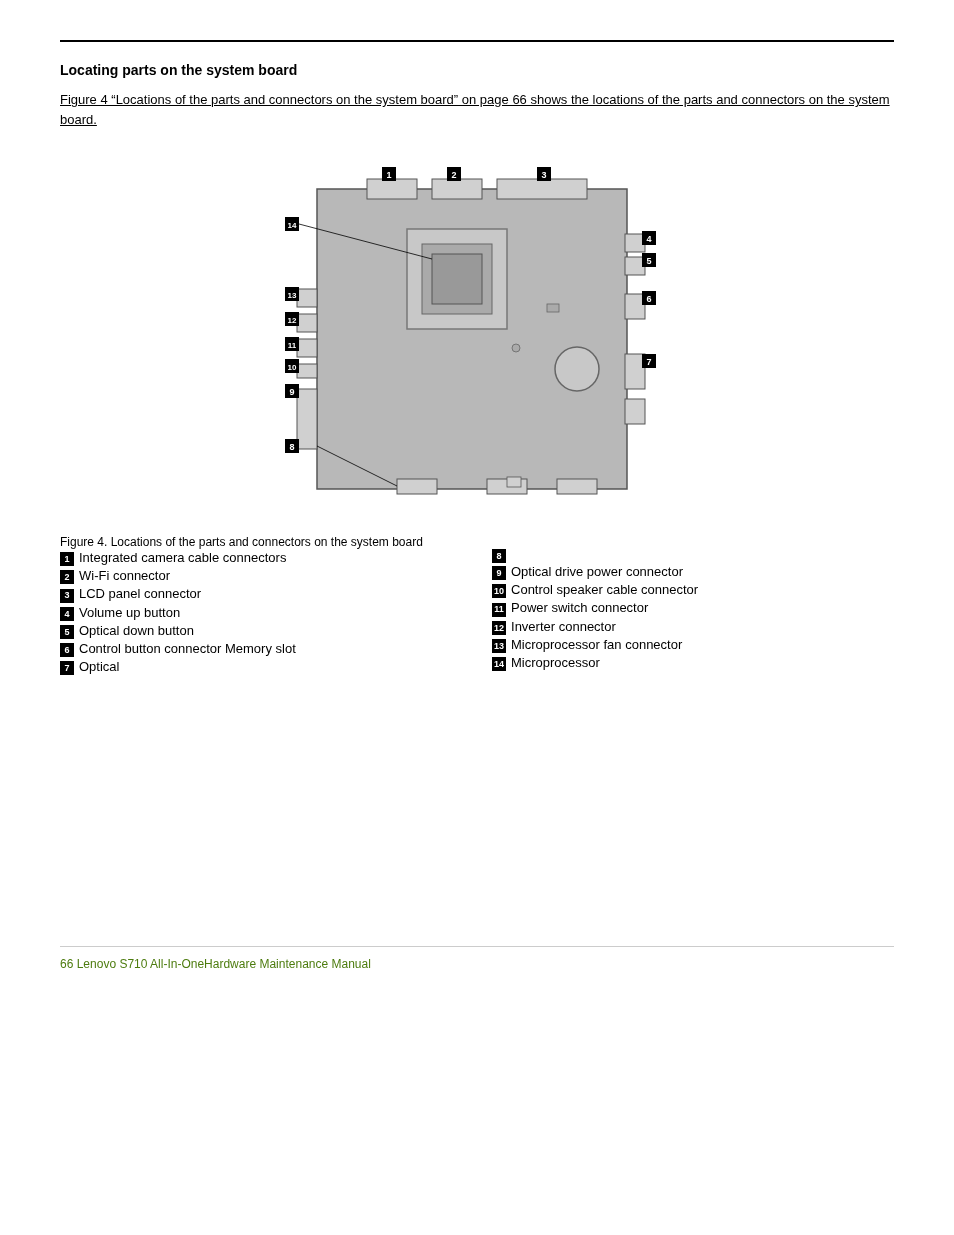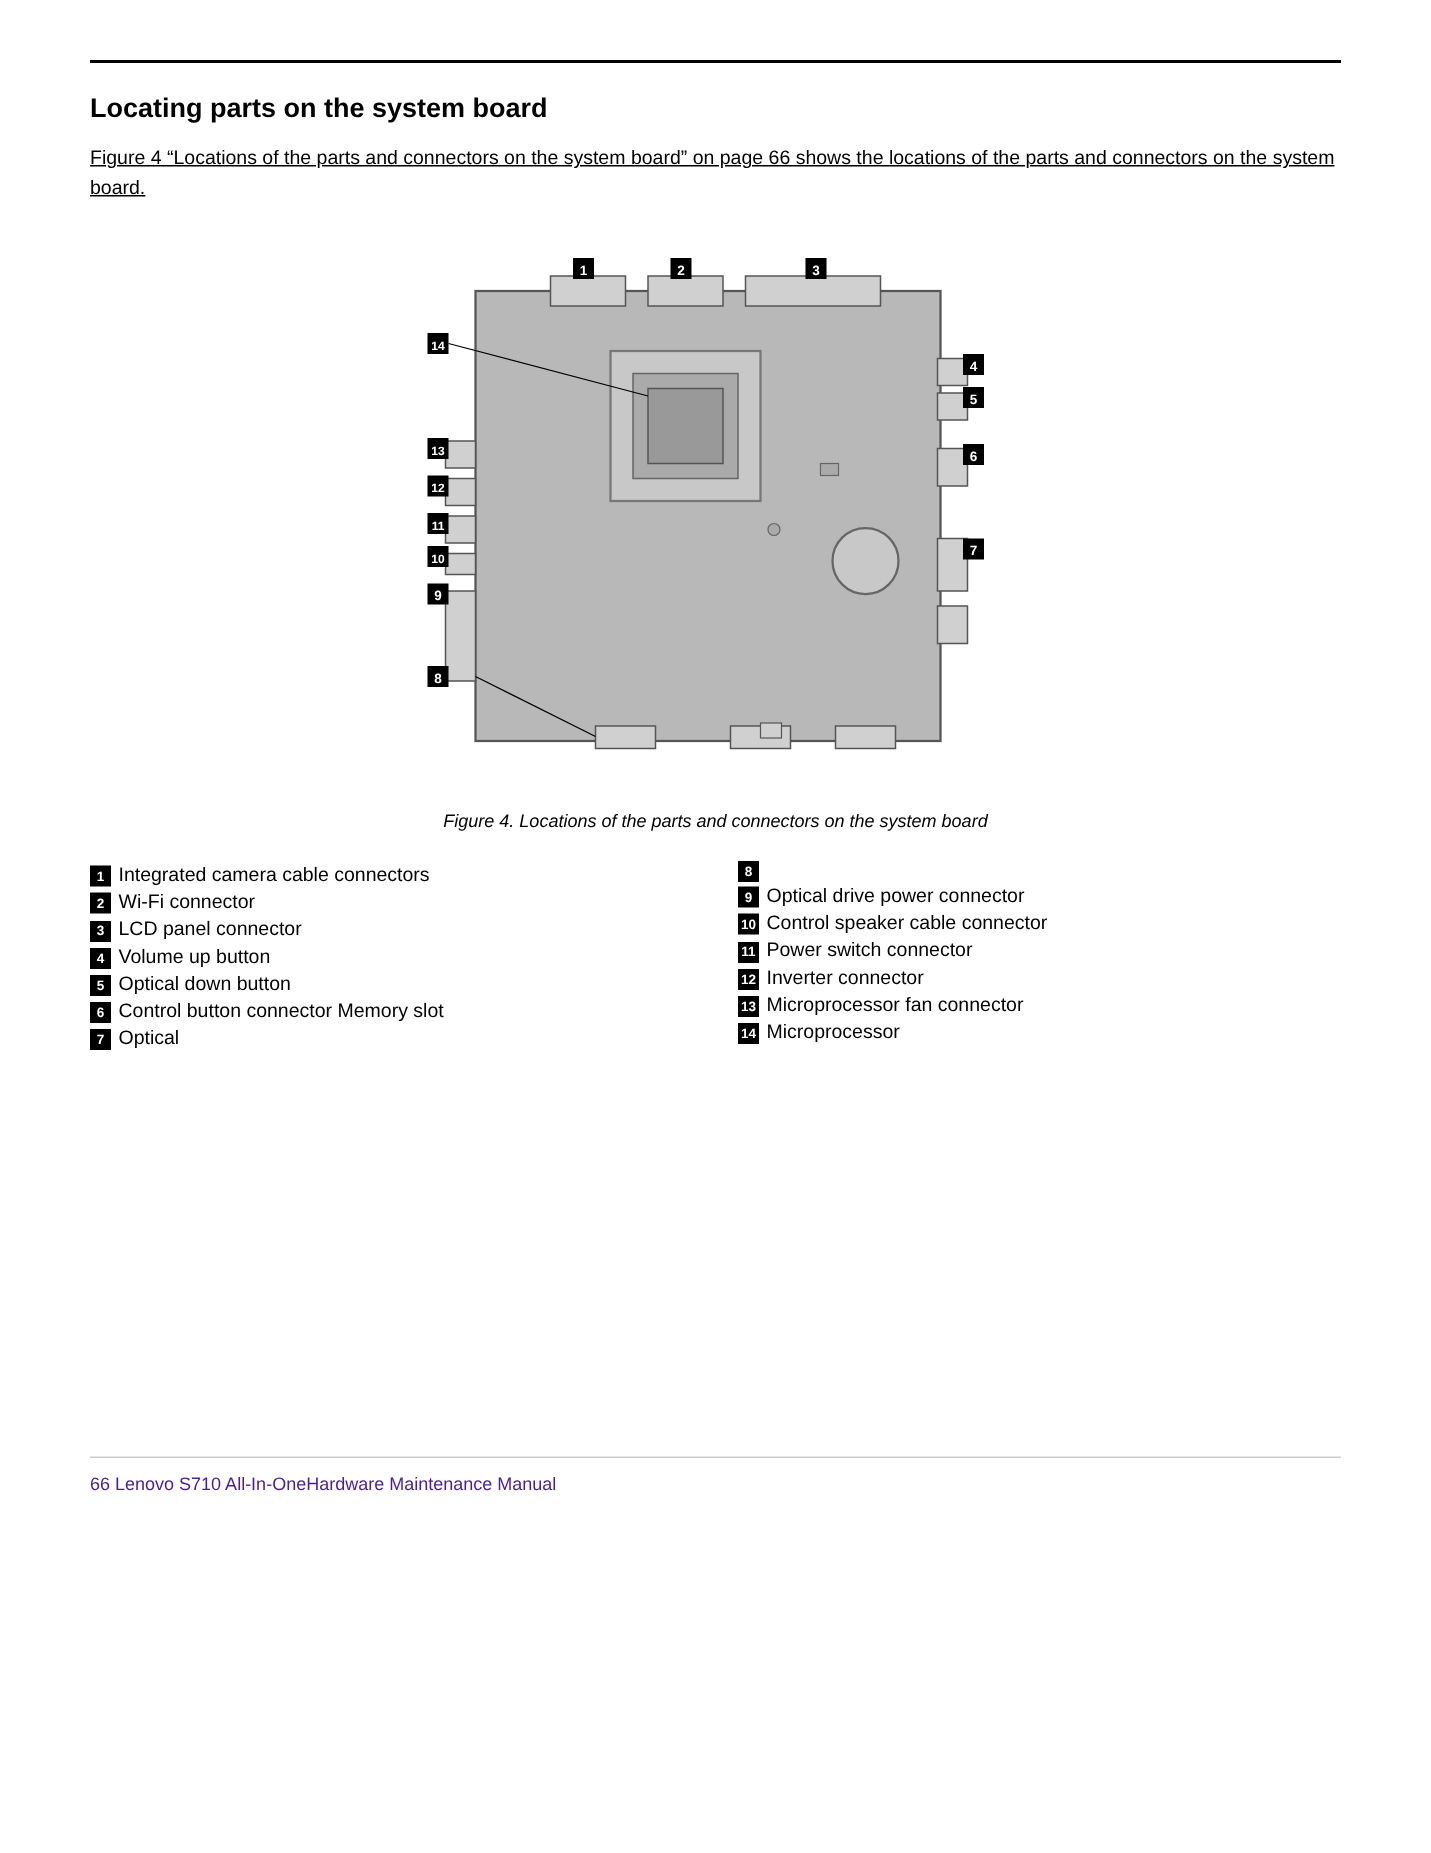--- a/index.html
+++ b/index.html
@@ -13,21 +13,21 @@
       padding: 0;
     }
     .top-rule {
       border-top: 2px solid #000;
       margin: 40px 60px 0 60px;
     }
     .page-content {
       padding: 20px 60px 40px 60px;
     }
     h2 {
-      font-size: 18px;
+      font-size: 14px;
       font-weight: bold;
       margin-bottom: 12px;
     }
     .intro-text {
       font-size: 13px;
       line-height: 1.5;
       margin-bottom: 30px;
       text-decoration: underline;
     }
     .diagram-container {
@@ -36,23 +36,20 @@
       margin-bottom: 16px;
       position: relative;
     }
     .board-wrapper {
       position: relative;
       width: 420px;
       height: 360px;
     }
     .figure-caption {
       font-size: 12px;
-      font-style: italic;
-      margin-bottom: 20px;
-      text-align: center;
     }
     .legend-grid {
       display: grid;
       grid-template-columns: 1fr 1fr;
       gap: 6px 30px;
       margin-bottom: 30px;
     }
     .legend-item {
       display: flex;
       align-items: baseline;
@@ -73,21 +70,21 @@
       padding: 0 2px;
       flex-shrink: 0;
     }
     .footer-rule {
       border-top: 1px solid #ccc;
       margin: 0 60px;
     }
     .footer {
       padding: 10px 60px;
       font-size: 12px;
-      color: #4c1d95;
+      color: #4d7c0f;
     }
   </style>
 </head>
 <body>
 
 <div class="top-rule"></div>
 <div class="page-content">
   <h2>Locating parts on the system board</h2>
   <p class="intro-text">Figure 4 “Locations of the parts and connectors on the system board” on page 66 shows the locations of the parts and connectors on the system board.</p>
 

